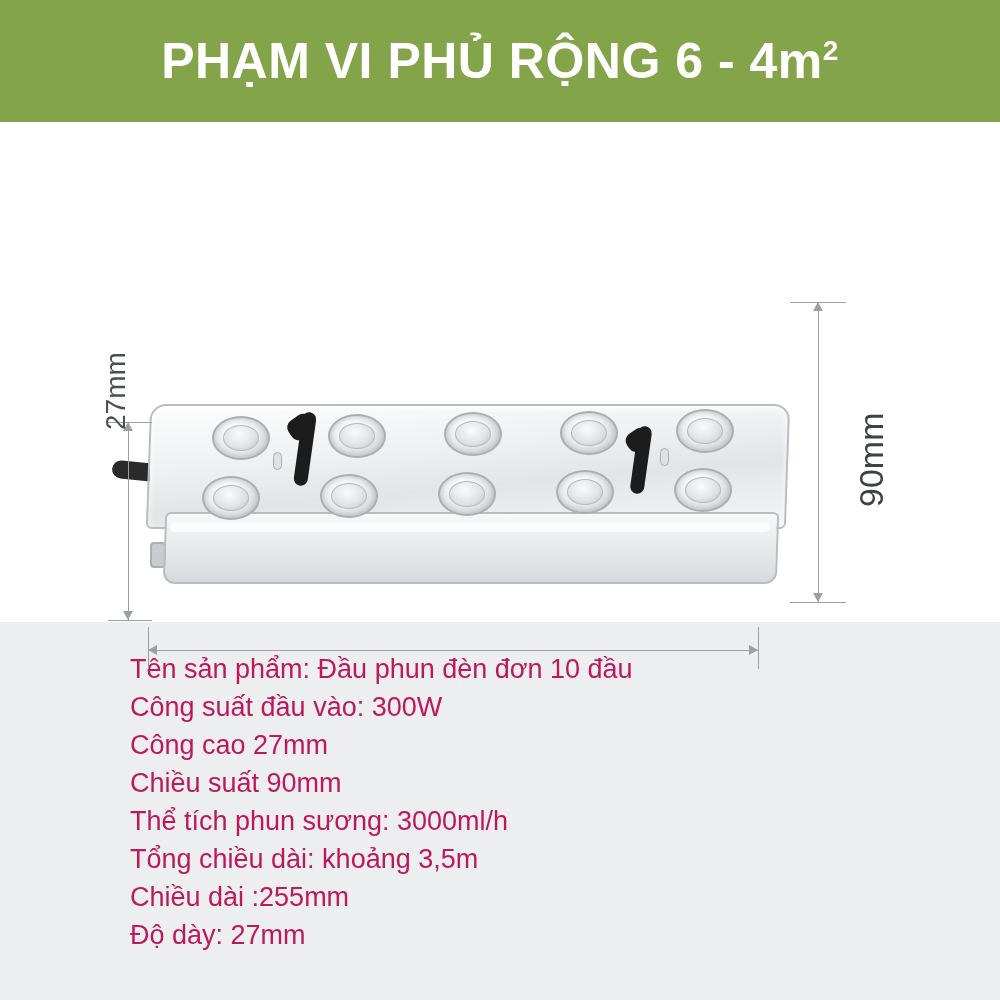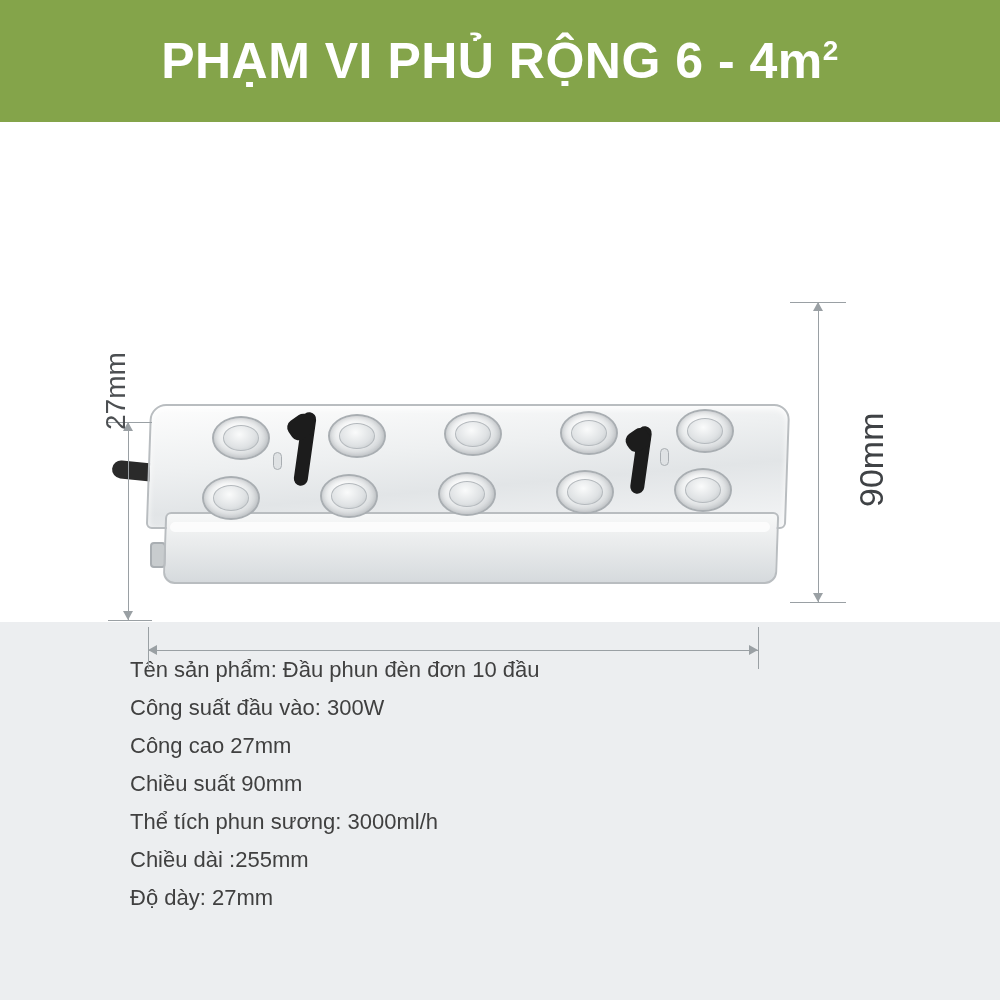--- a/index.html
+++ b/index.html
@@ -164,22 +164,22 @@
   .dim-label.big { font-size: 34px; color: #3f4245; }
 
   
   .specs {
     width: 1000px;
     height: 378px;
     background: #eceef0;
     padding: 30px 0 0 130px;
   }
   .spec-line {
-    color: #404040;
-    font-size: 22px;
+    color: #be185d;
+    font-size: 27px;
     line-height: 35px;
     margin-bottom: 3px;
     white-space: nowrap;
   }
 </style>
 </head>
 <body>
 
 <div class="banner">
   <div class="banner-title">
@@ -238,15 +238,16 @@
   <div class="dimline dim-v" style="left:148px; top:505px; height:42px;"></div>
   <div class="dimline dim-v" style="left:758px; top:505px; height:42px;"></div>
 </div>
 
 <div class="specs">
   <div class="spec-line">Tên sản phẩm: Đầu phun đèn đơn 10 đầu</div>
   <div class="spec-line">Công suất đầu vào: 300W</div>
   <div class="spec-line">Công cao 27mm</div>
   <div class="spec-line">Chiều suất 90mm</div>
   <div class="spec-line">Thể tích phun sương: 3000ml/h</div>
+  <div class="spec-line">Tổng chiều dài: khoảng 3,5m</div>
   <div class="spec-line">Chiều dài :255mm</div>
   <div class="spec-line">Độ dày: 27mm</div>
 </div>
 
 </body></html>

